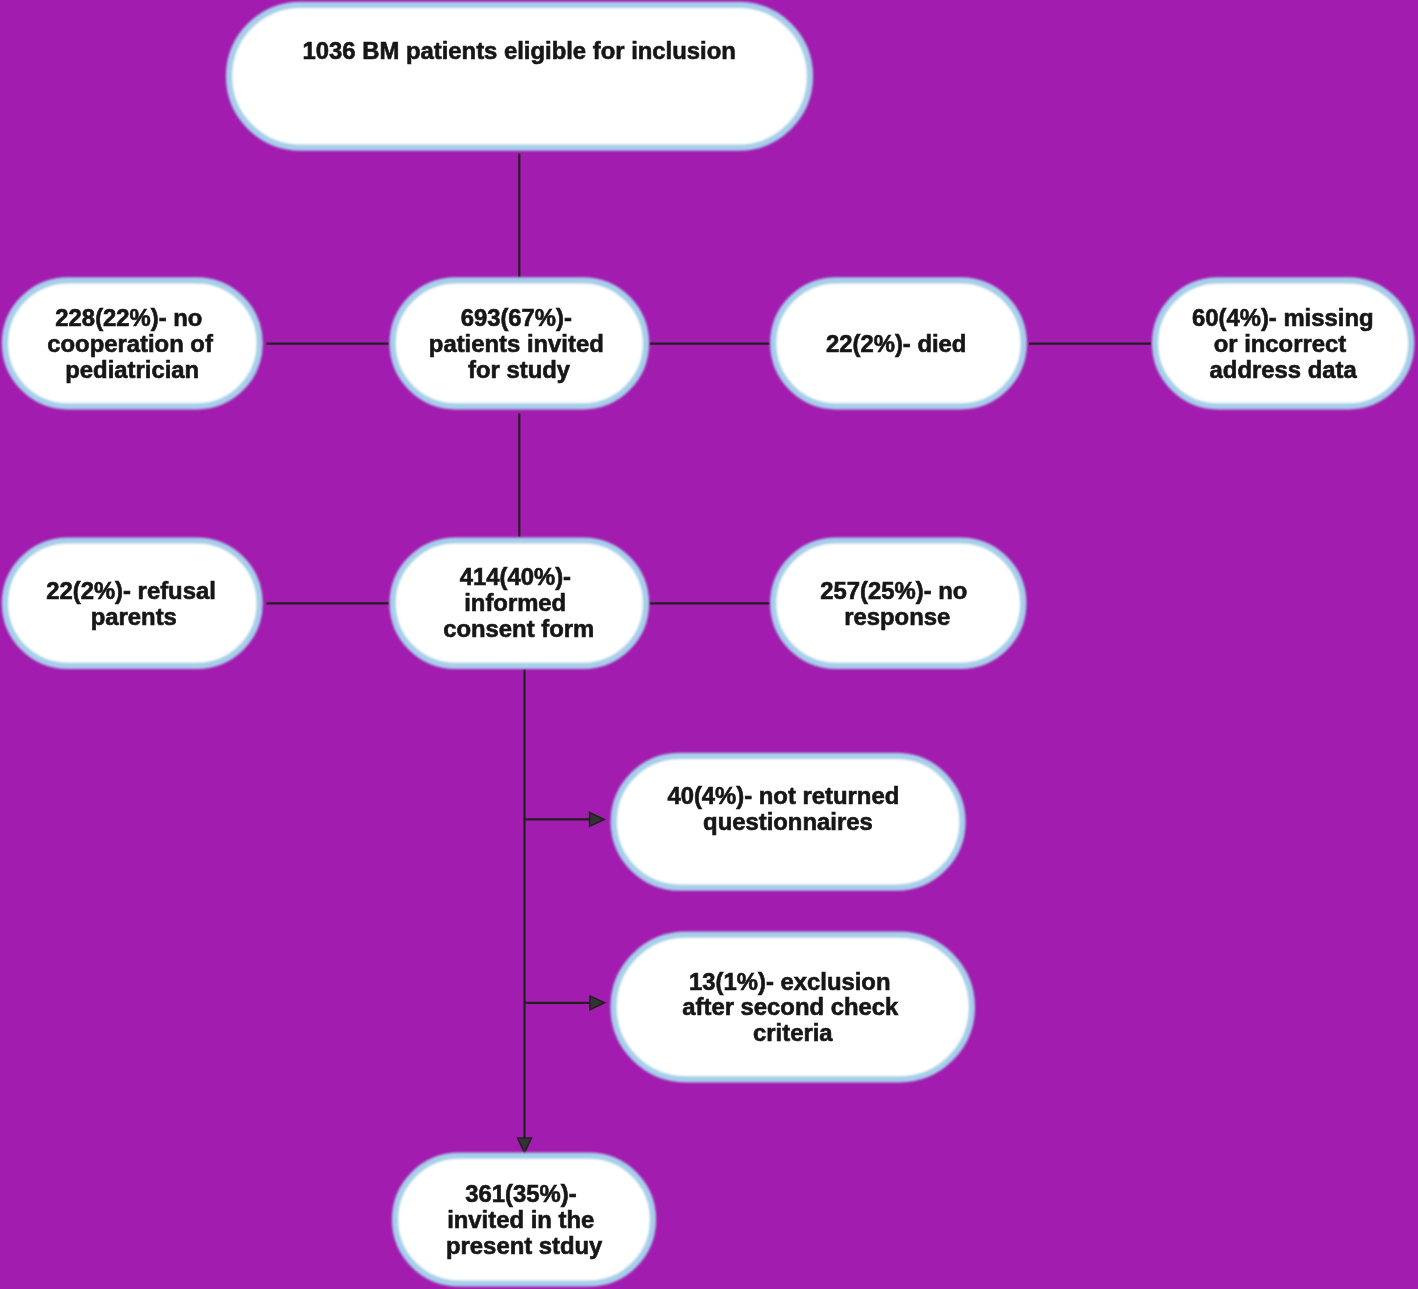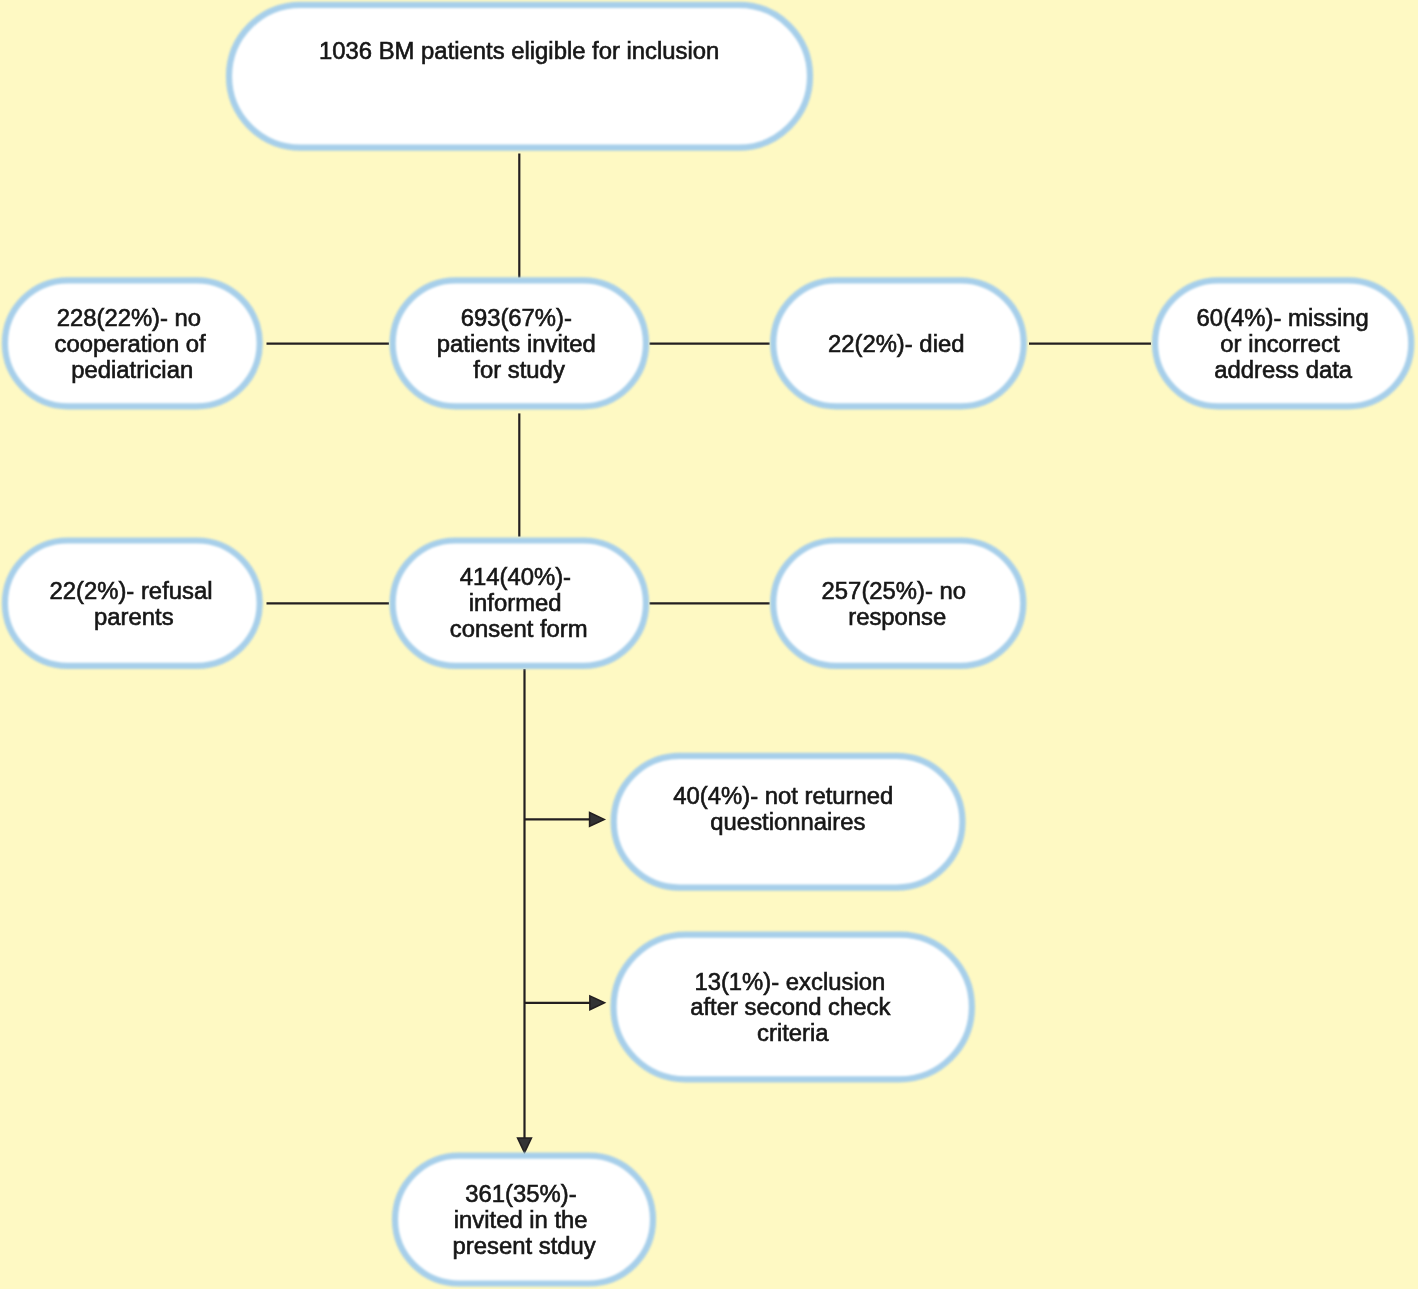--- a/index.html
+++ b/index.html
@@ -1,19 +1,19 @@
 <!DOCTYPE html>
 <html><head>
 <meta charset="utf-8">
 <title>Patient inclusion flow diagram</title>
 <style>
   html,body{margin:0;padding:0;background:#ffffff;}
   body{width:1418px;height:1289px;overflow:hidden;
        font-family:"Liberation Sans",sans-serif;}
-  #stage{position:relative;width:1418px;height:1289px;background:#fef9c3;}
+  #stage{position:relative;width:1418px;height:1289px;background:#a21caf;font-weight:bold;}
   svg#flow{position:absolute;left:0;top:0;width:1418px;height:1289px;display:block;}
   .softtext{filter:blur(0.45px);}
   .node-label{font-family:"Liberation Sans",sans-serif;text-anchor:middle;
               dominant-baseline:auto;white-space:pre;
               stroke-width:0.62px;paint-order:stroke fill;}
 </style>
 </head>
 <body>
 
 <div id="stage">

